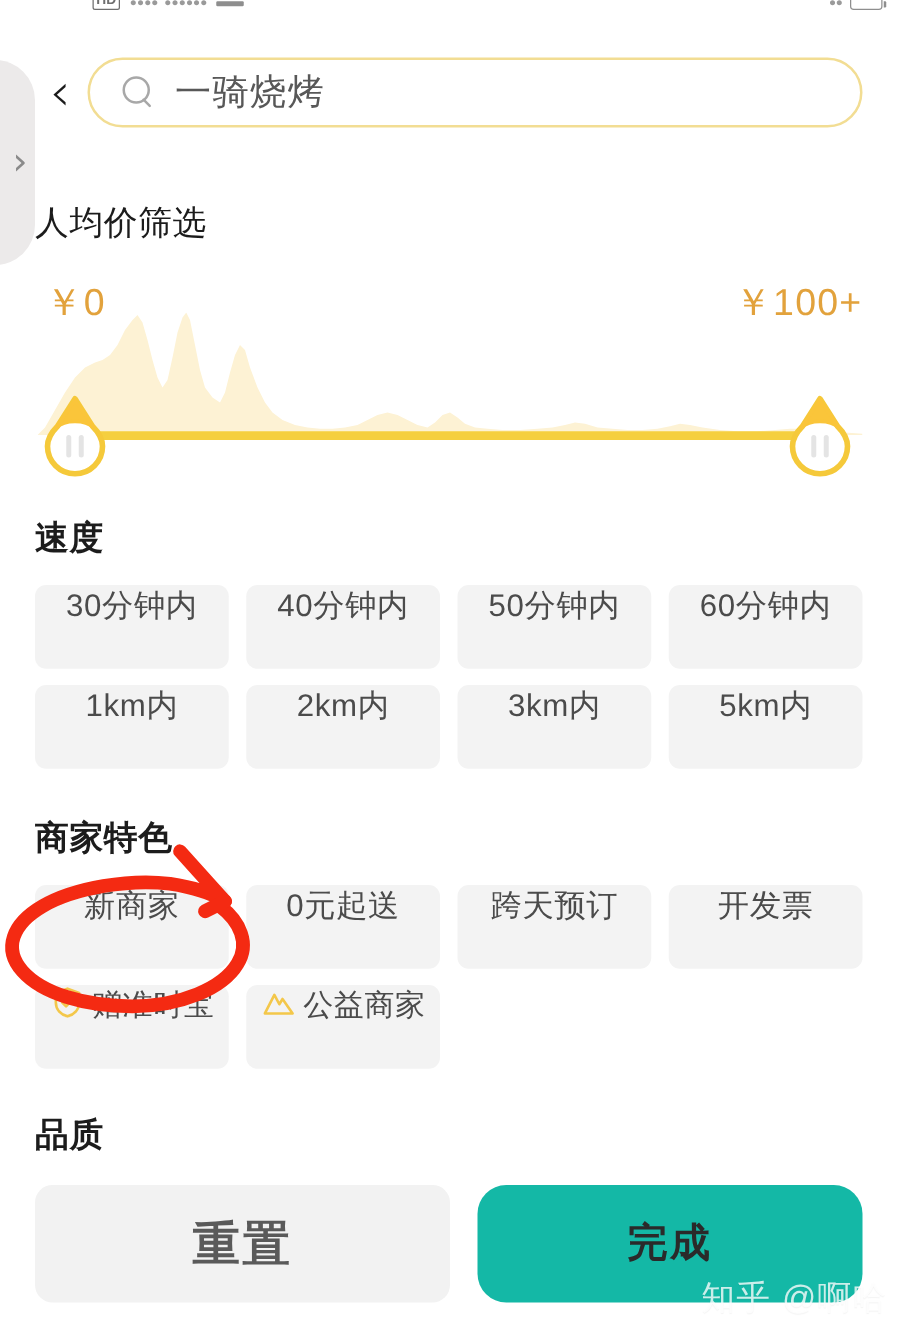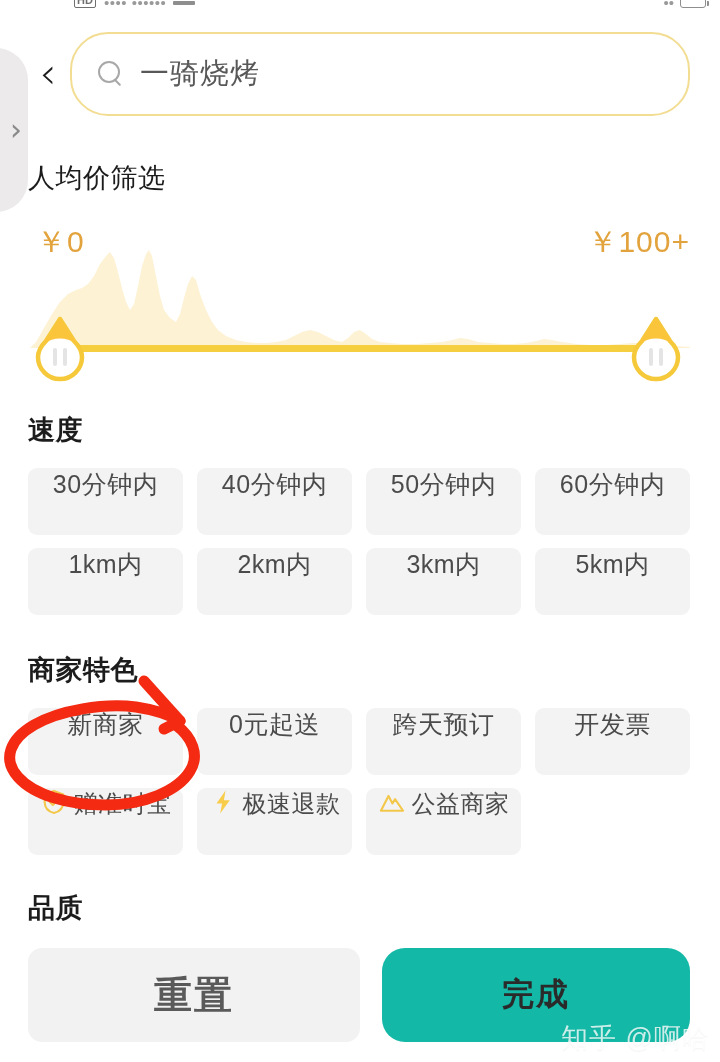--- a/index.html
+++ b/index.html
@@ -86,21 +86,21 @@
     display: flex; align-items: center;
   }
   .back-btn {
     width: 56px; margin-left: 20px;
     display: flex; align-items: center; justify-content: center;
     font-size: 42px; color: #1b1b1b; line-height: 1;
     font-family: "DejaVu Sans", sans-serif;
     font-weight: 300;
   }
   .searchbar {
-    width: 620px; height: 84px;
+    width: 620px; height: 56px;
     margin-left: -6px;
     border: 2px solid #f2dd93;
     border-radius: 38px;
     background: #ffffff;
     display: flex; align-items: center;
     padding: 0 26px;
     gap: 16px;
   }
   .search-icon {
     width: 26px; height: 26px; flex: none;
@@ -368,28 +368,20 @@
         <span style="display: flex;">
           <svg class="chip-ico" viewBox="0 0 24 24" fill="none">
             <path d="M12 2.5 L20 5.5 V12 C20 17 16.4 20.3 12 21.5 C7.6 20.3 4 17 4 12 V5.5 Z" stroke="#f3c74a" stroke-width="1.8" fill="none" stroke-linejoin="round"></path>
             <path d="M8.4 12.1 L11 14.6 L15.8 9.6" stroke="#f3c74a" stroke-width="1.8" fill="none" stroke-linecap="round" stroke-linejoin="round"></path>
           </svg>
         </span>
         <span>赠准时宝</span>
       </div>
       <div class="chip has-icon">
         <span style="display: flex;">
-          <svg class="chip-ico" viewBox="0 0 24 24">
-            <path d="M14.2 2.2 L6.4 13.2 H11.2 L9.6 21.8 L17.8 10.4 H12.8 Z" fill="#f8cd4c"></path>
-          </svg>
-        </span>
-        <span>极速退款</span>
-      </div>
-      <div class="chip has-icon">
-        <span style="display: flex;">
           <svg class="chip-ico" viewBox="0 0 24 24" fill="none">
             <path d="M2.5 19.5 L9 6.8 L12.4 13.2 L14.6 9.6 L21.5 19.5 Z" stroke="#f3c74a" stroke-width="1.8" stroke-linejoin="round" fill="none"></path>
           </svg>
         </span>
         <span>公益商家</span>
       </div>
     </div>
 
   <div class="annot">
     <svg viewBox="0 0 300 170">

